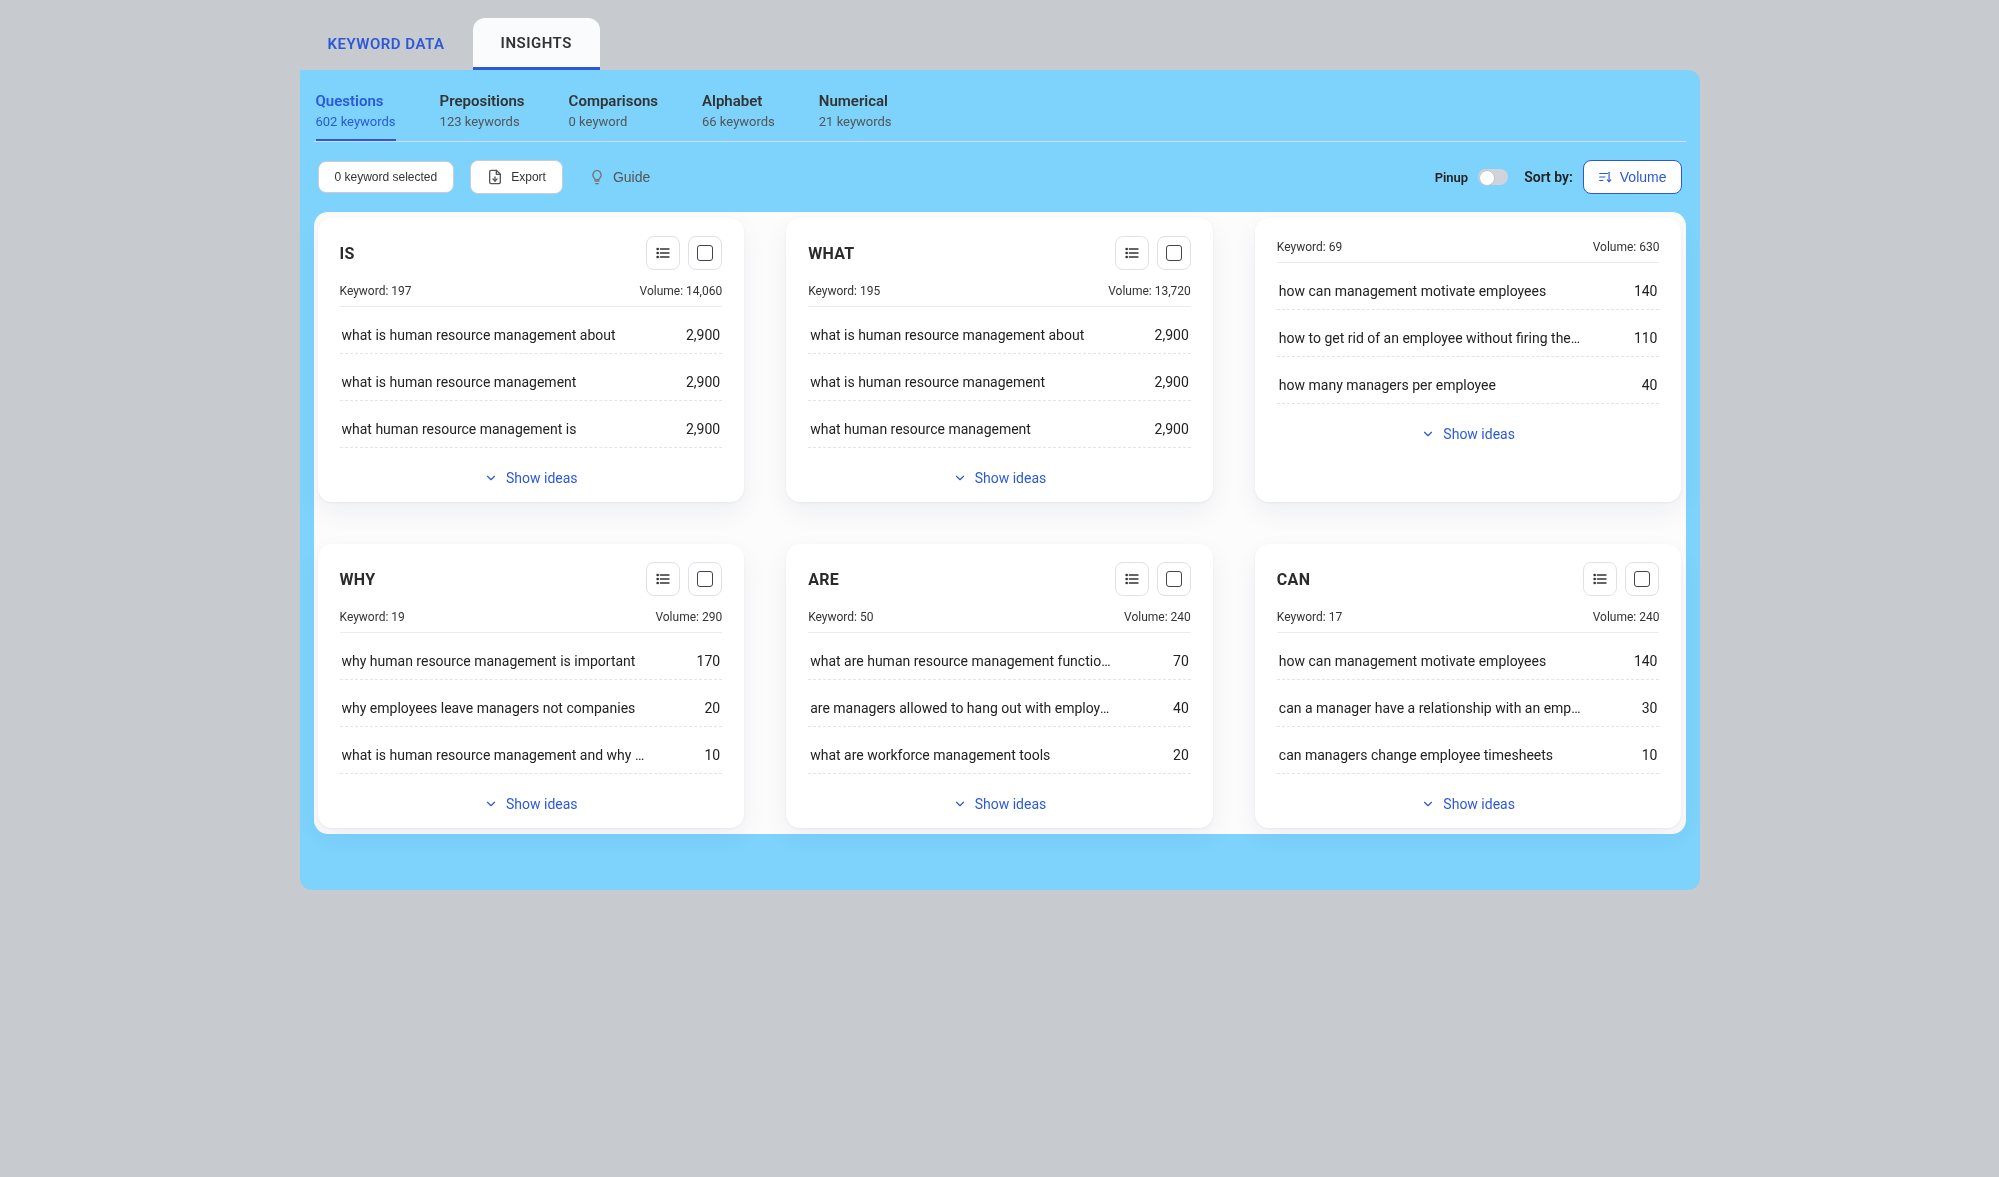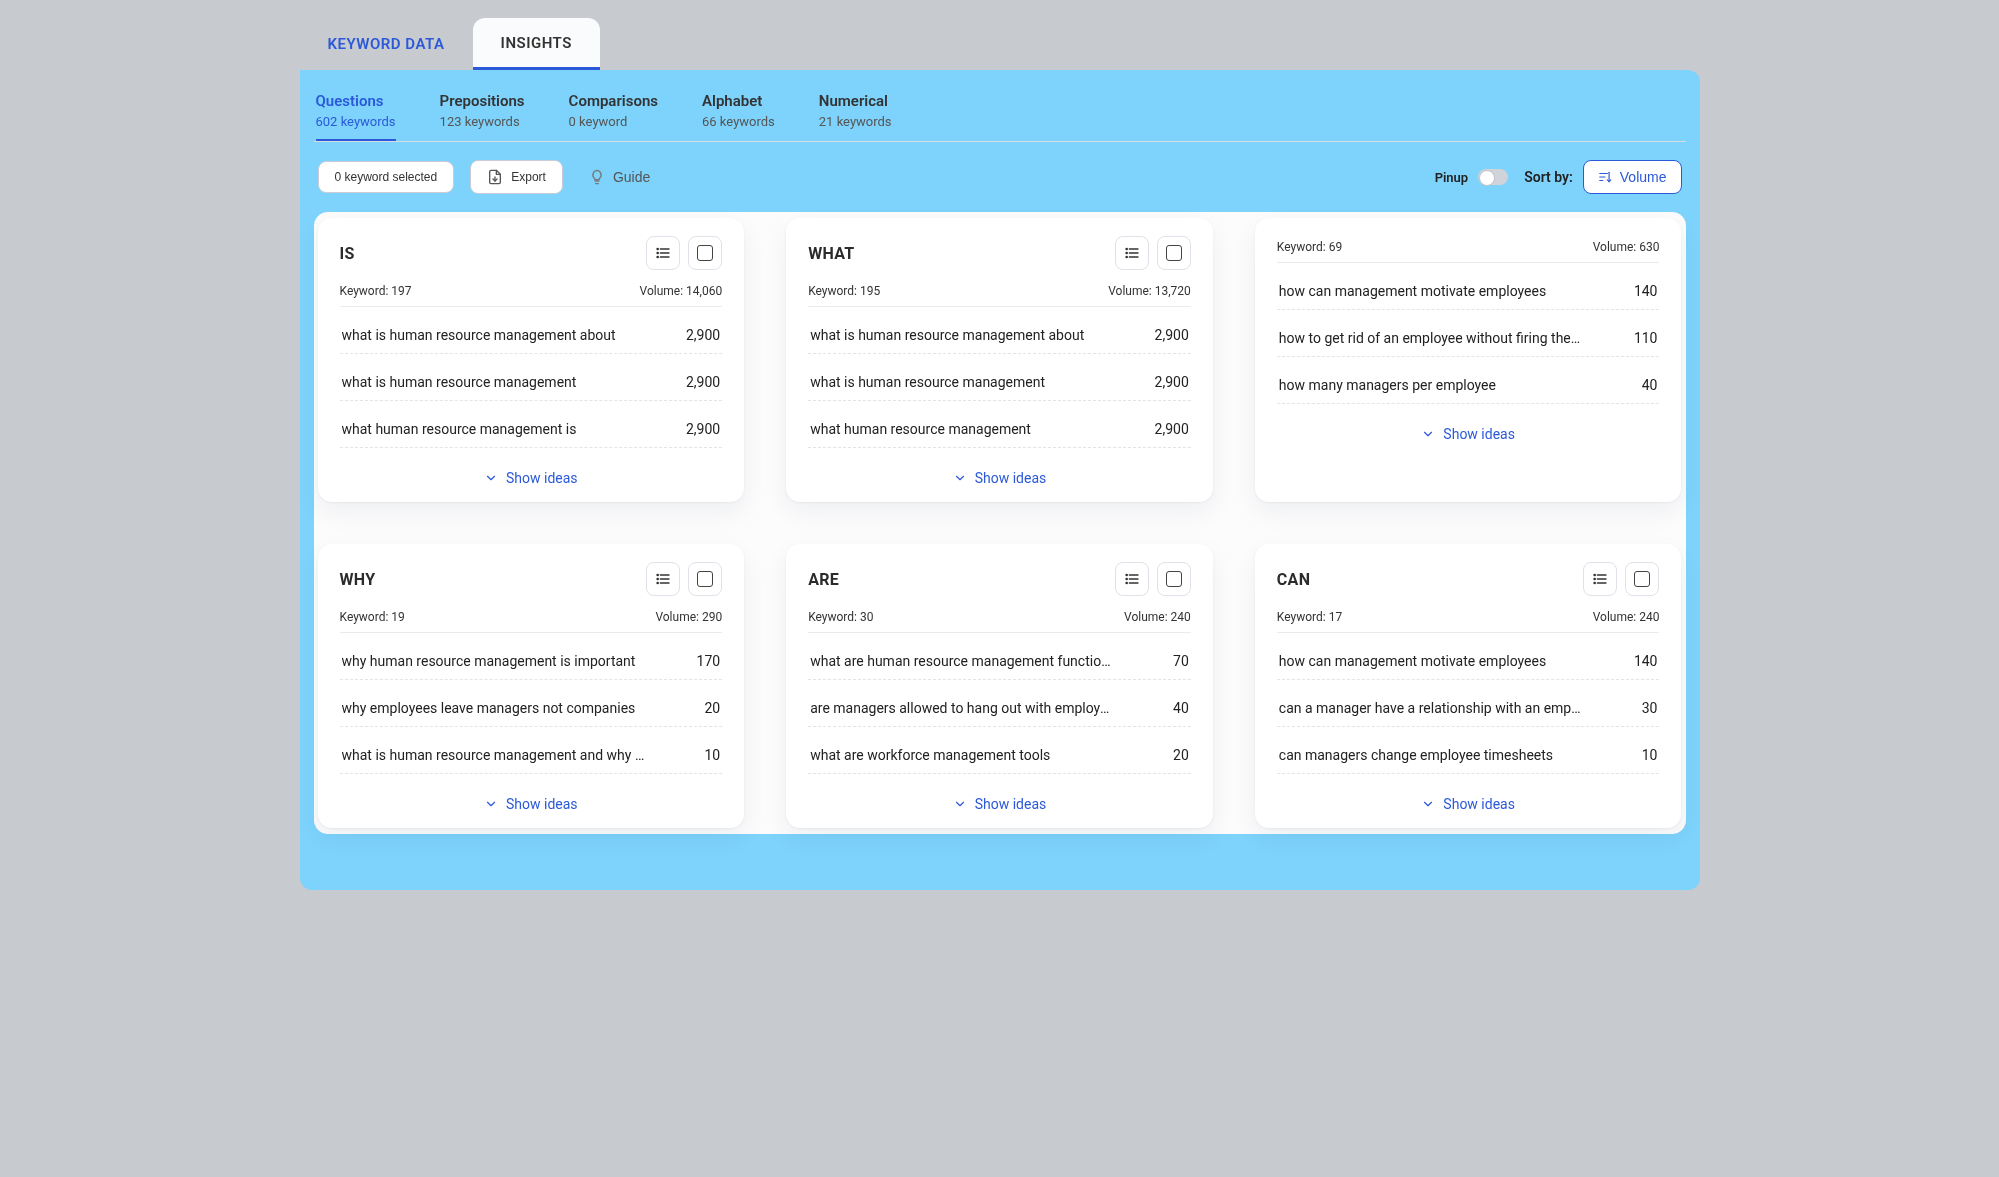--- a/index.html
+++ b/index.html
@@ -432,21 +432,21 @@
                       <circle cx="4" cy="18" r="1"></circle>
                     </svg>
                   </span>
                 </button>
                 <button class="icon-btn">
                   <span class="cb"></span>
                 </button>
               </div>
             </div>
             <div class="stats">
-              <div>Keyword: 30</div>
+              <div>Keyword: 50</div>
               <div>Volume: 240</div>
             </div>
             <div class="kw-row">
               <div class="kw-name">what are human resource management functions</div>
               <div class="kw-vol">70</div>
             </div>
             <div class="kw-row">
               <div class="kw-name">are managers allowed to hang out with employees</div>
               <div class="kw-vol">40</div>
             </div>

